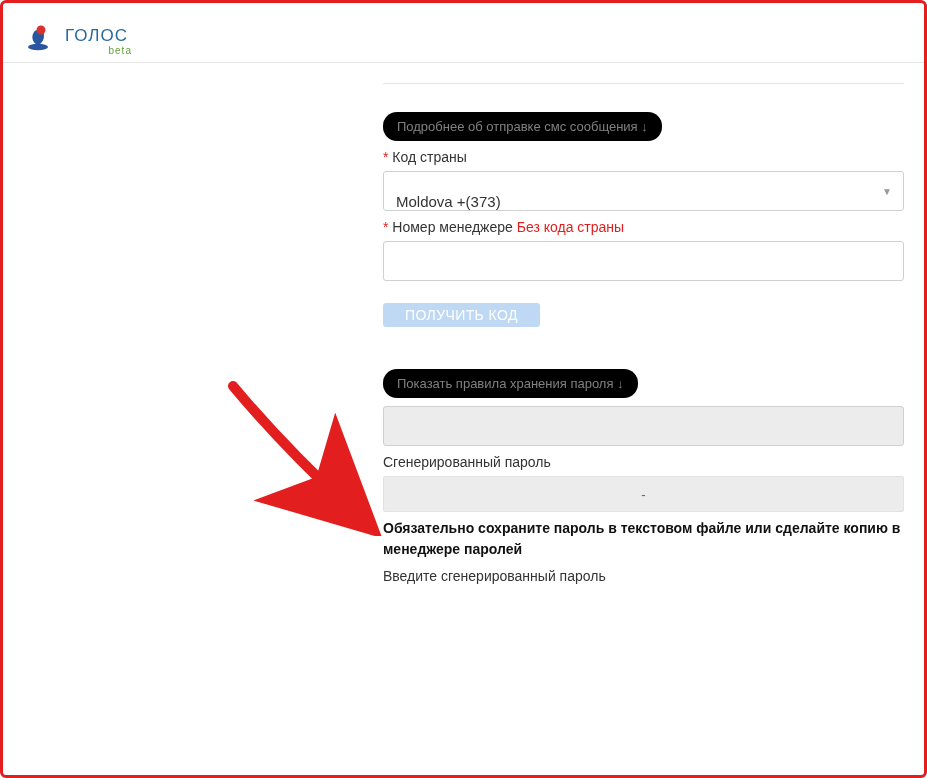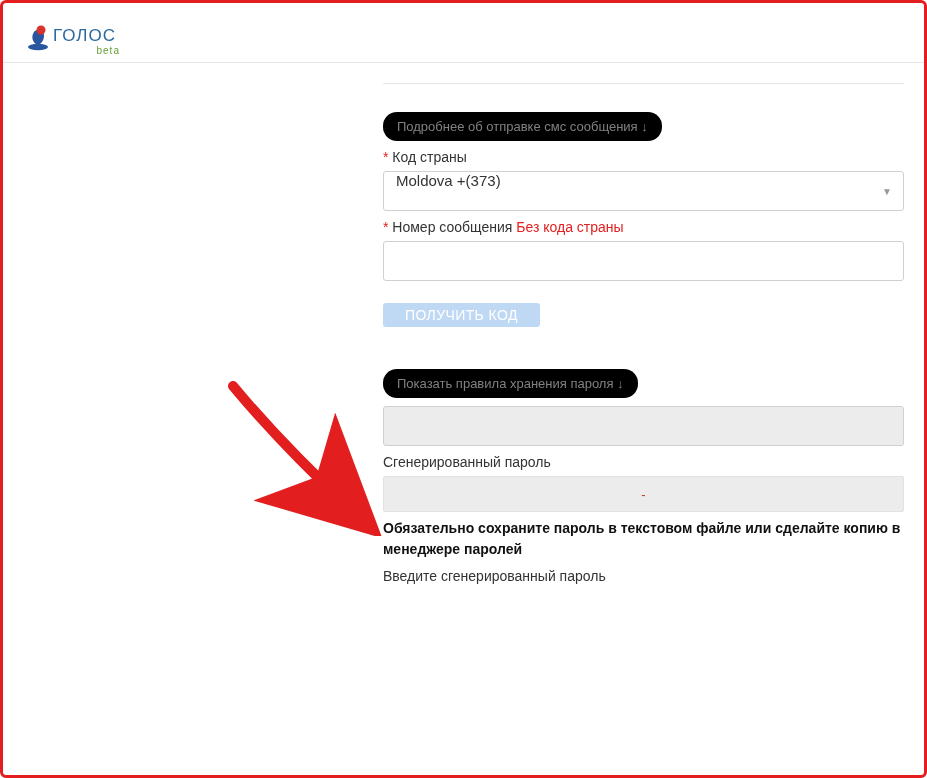--- a/index.html
+++ b/index.html
@@ -20,21 +20,21 @@
     .header {
       display: flex;
       align-items: center;
       padding: 10px 20px 4px 20px;
       border-bottom: 1px solid #e6e6e6;
       height: 60px;
     }
     .logo {
       display: flex;
       align-items: center;
-      gap: 0;
+      gap: 12px;
     }
     .logo-icon {
       width: 30px;
       height: 30px;
     }
     .logo-text {
       color: #2a69a0;
       font-size: 17px;
       letter-spacing: 1px;
       position: relative;
@@ -218,30 +218,30 @@
   <div class="form">
     <hr class="hr-line">
 
     <button class="pill-button">Подробнее об отправке смс сообщения ↓</button>
 
     <div class="field-block">
       <label class="field-label">
         <span class="required-asterisk">*</span> <span>Код страны</span>
       </label>
       <div class="select-wrap">
-        <div class="select" style="display:flex;align-items:flex-start;">
+        <div class="select" style="display:flex;align-items:flex-end;">
           <span>Moldova +(373)</span>
         </div>
         <span class="select-caret">▼</span>
       </div>
     </div>
 
     <div class="field-block">
       <label class="field-label">
-        <span class="required-asterisk">*</span> <span>Номер сообщения</span> <span class="label-hint">Без кода страны</span>
+        <span class="required-asterisk">*</span> <span>Номер менеджере</span> <span class="label-hint">Без кода страны</span>
       </label>
       <input type="text" class="text-input" value="" style="">
     </div>
 
     <button class="primary-btn">ПОЛУЧИТЬ КОД</button>
 
     <div class="section-gap"></div>
 
     <button class="pill-button">Показать правила хранения пароля ↓</button>
 

